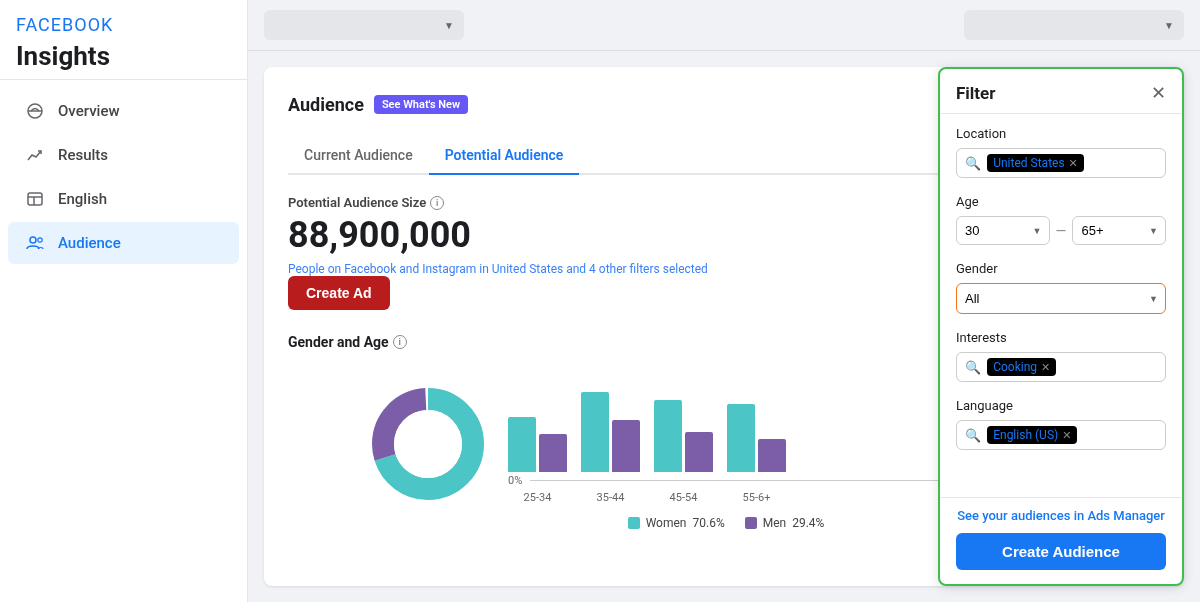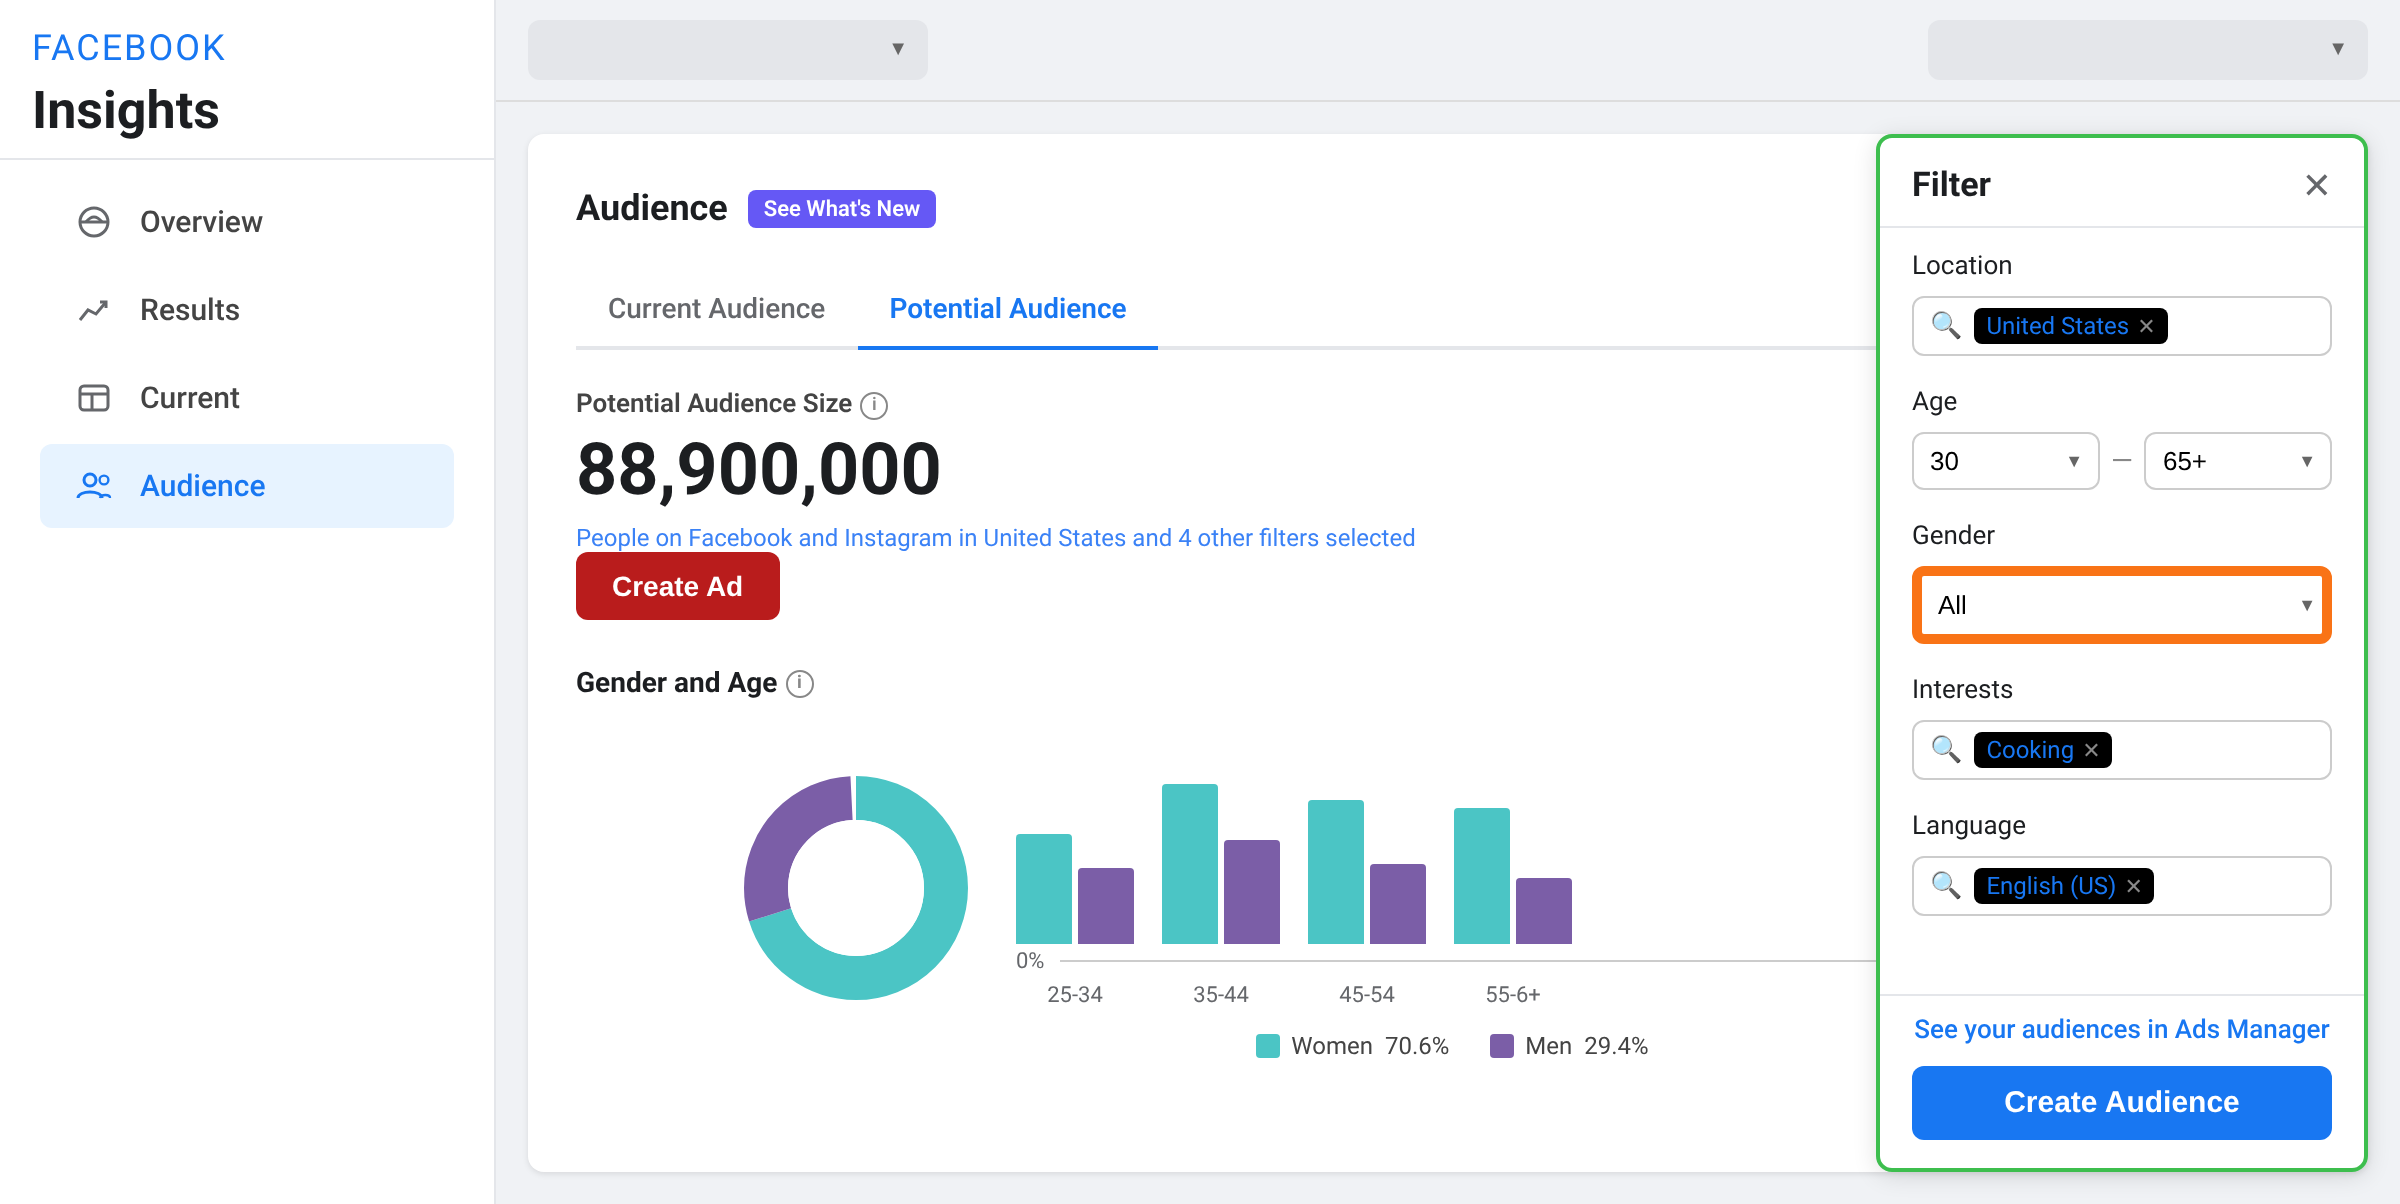--- a/index.html
+++ b/index.html
@@ -25,21 +25,21 @@
       letter-spacing: 1px;
       text-transform: uppercase;
     }
     .sidebar-title {
       font-size: 26px;
       font-weight: 700;
       color: #1c1e21;
       margin-top: 6px;
     }
     .sidebar-nav {
-      padding: 8px 12px;
+      padding: 8px 0;
       flex: 1;
     }
     .nav-item {
       display: flex;
       align-items: center;
       padding: 10px 16px;
       cursor: pointer;
       border-radius: 6px;
       margin: 2px 8px;
       color: #444;
@@ -404,21 +404,21 @@
       color: #888;
       font-size: 14px;
     }
 
     .gender-select-wrap {
       position: relative;
     }
     .gender-select {
       width: 100%;
       padding: 7px 24px 7px 8px;
-      border: 5px solid #f97316;
+      border: 1px solid #f97316;
       border-radius: 6px;
       appearance: none;
       font-size: 13px;
       cursor: pointer;
       background: #fff;
     }
     .gender-select-wrap::after {
       content: '▼';
       font-size: 9px;
       position: absolute;
@@ -497,21 +497,21 @@
       <span>Results</span>
     </div>
     <div class="nav-item">
       <span class="nav-icon">
         <svg width="18" height="18" viewBox="0 0 18 18" fill="none">
           <rect x="2" y="3" width="14" height="12" rx="2" stroke="#65676b" stroke-width="1.5" fill="none"></rect>
           <line x1="2" y1="7" x2="16" y2="7" stroke="#65676b" stroke-width="1.5"></line>
           <line x1="8" y1="7" x2="8" y2="15" stroke="#65676b" stroke-width="1.5"></line>
         </svg>
       </span>
-      <span>Current</span>
+      <span>English</span>
     </div>
     <div class="nav-item active">
       <span class="nav-icon">
         <svg width="18" height="18" viewBox="0 0 18 18" fill="none">
           <circle cx="7" cy="6" r="3" stroke="#1877f2" stroke-width="1.5" fill="none"></circle>
           <path d="M1 15 C1 11 13 11 13 15" stroke="#1877f2" stroke-width="1.5" fill="none"></path>
           <circle cx="14" cy="6" r="2.2" stroke="#1877f2" stroke-width="1.2" fill="none"></circle>
           <path d="M12 15 C12.5 13 17 13 17 15" stroke="#1877f2" stroke-width="1.2" fill="none"></path>
         </svg>
       </span>

